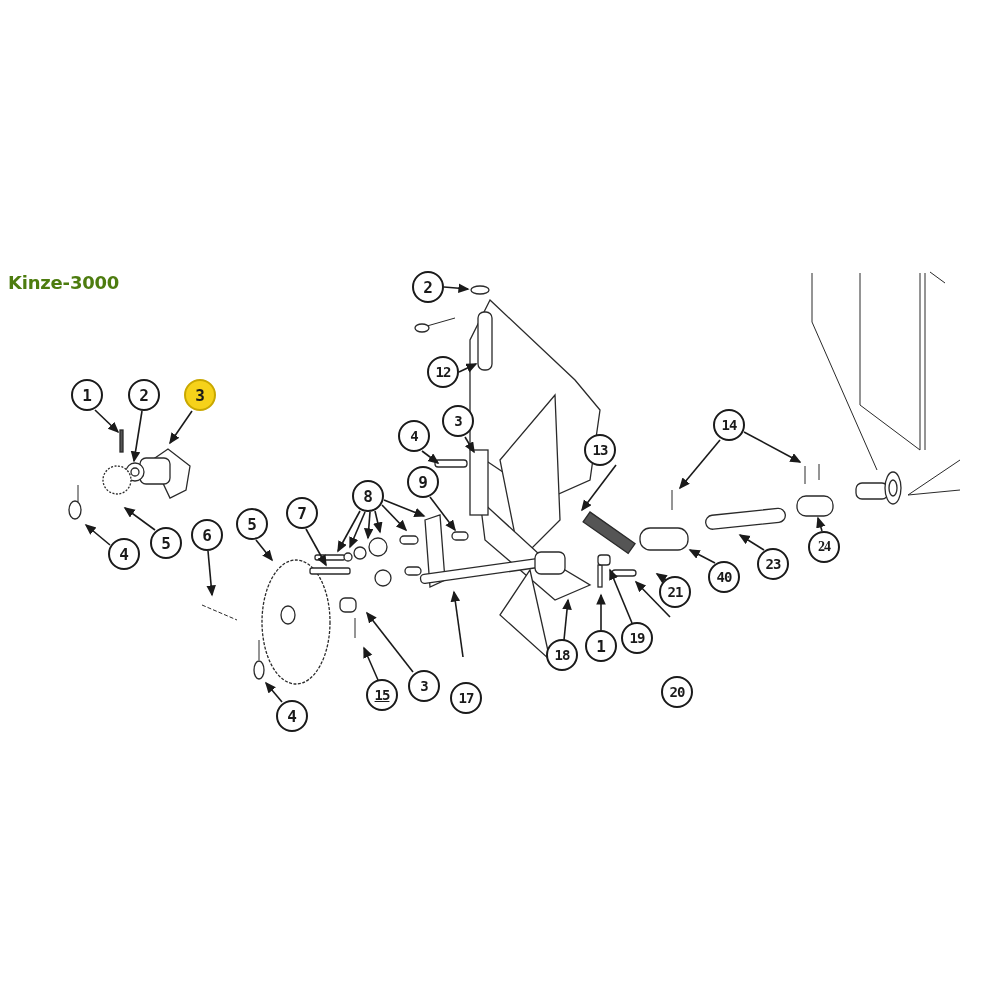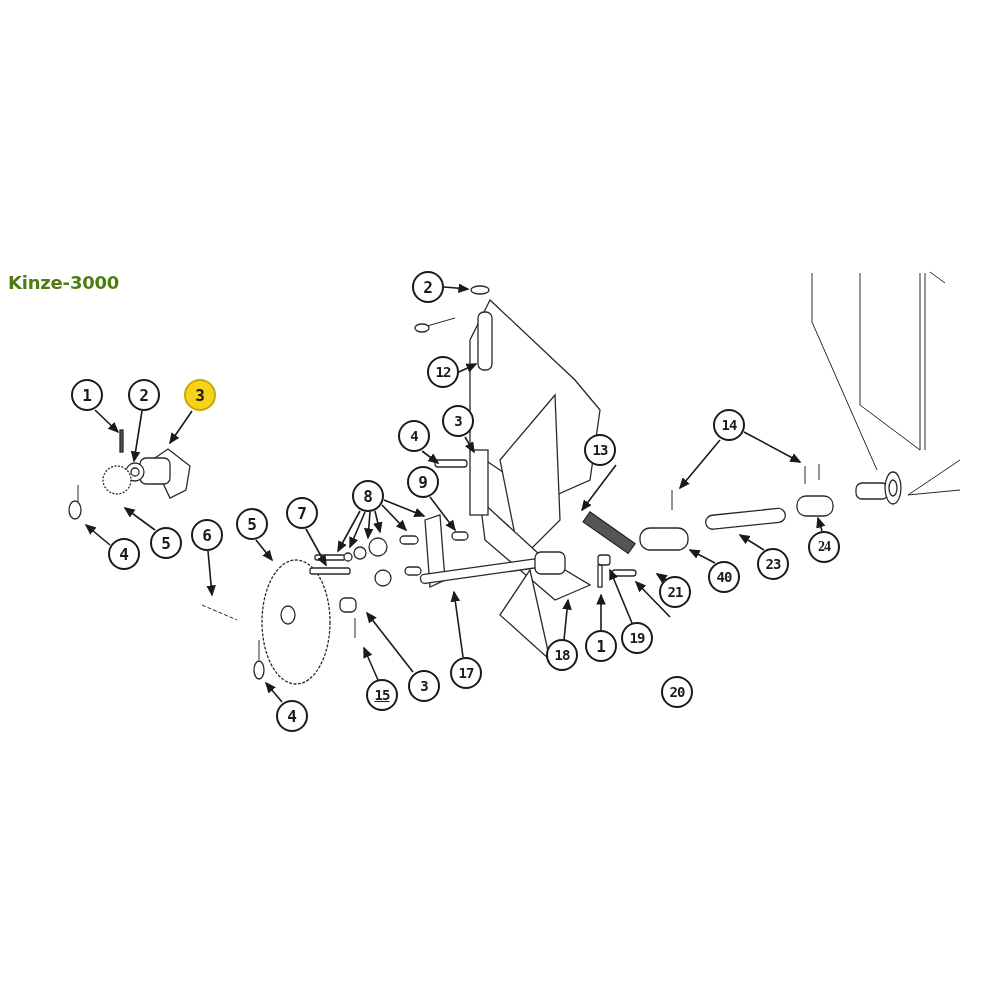--- a/index.html
+++ b/index.html
@@ -172,21 +172,21 @@
     <div class="callout" style="left: 423px; top: 482px;">9</div>
     <div class="callout two" style="left: 414px; top: 436px;">4</div>
     <div class="callout two" style="left: 458px; top: 421px;">3</div>
     <div class="callout" style="left: 428px; top: 287px;">2</div>
     <div class="callout two" style="left: 443px; top: 372px;">12</div>
     <div class="callout two" style="left: 600px; top: 450px;">13</div>
     <div class="callout two" style="left: 729px; top: 425px;">14</div>
     <div class="callout" style="left: 292px; top: 716px;">4</div>
     <div class="callout two" style="left: 382px; top: 695px; text-decoration: underline;">15</div>
     <div class="callout two" style="left: 424px; top: 686px;">3</div>
-    <div class="callout two" style="left: 466px; top: 673px;">17</div>
+    <div class="callout two" style="left: 466px; top: 698px;">17</div>
     <div class="callout two" style="left: 562px; top: 655px;">18</div>
     <div class="callout" style="left: 601px; top: 646px;">1</div>
     <div class="callout two" style="left: 637px; top: 638px;">19</div>
     <div class="callout two" style="left: 677px; top: 632px; margin-top: 44px;">20</div>
     <div class="callout two" style="left: 675px; top: 592px;">21</div>
     <div class="callout two" style="left: 724px; top: 577px;">40</div>
     <div class="callout two" style="left: 773px; top: 564px;">23</div>
     <div class="callout two" style="left: 824px; top: 547px; font-family: Liberation Serif, serif;">24</div>
   </div>
 

